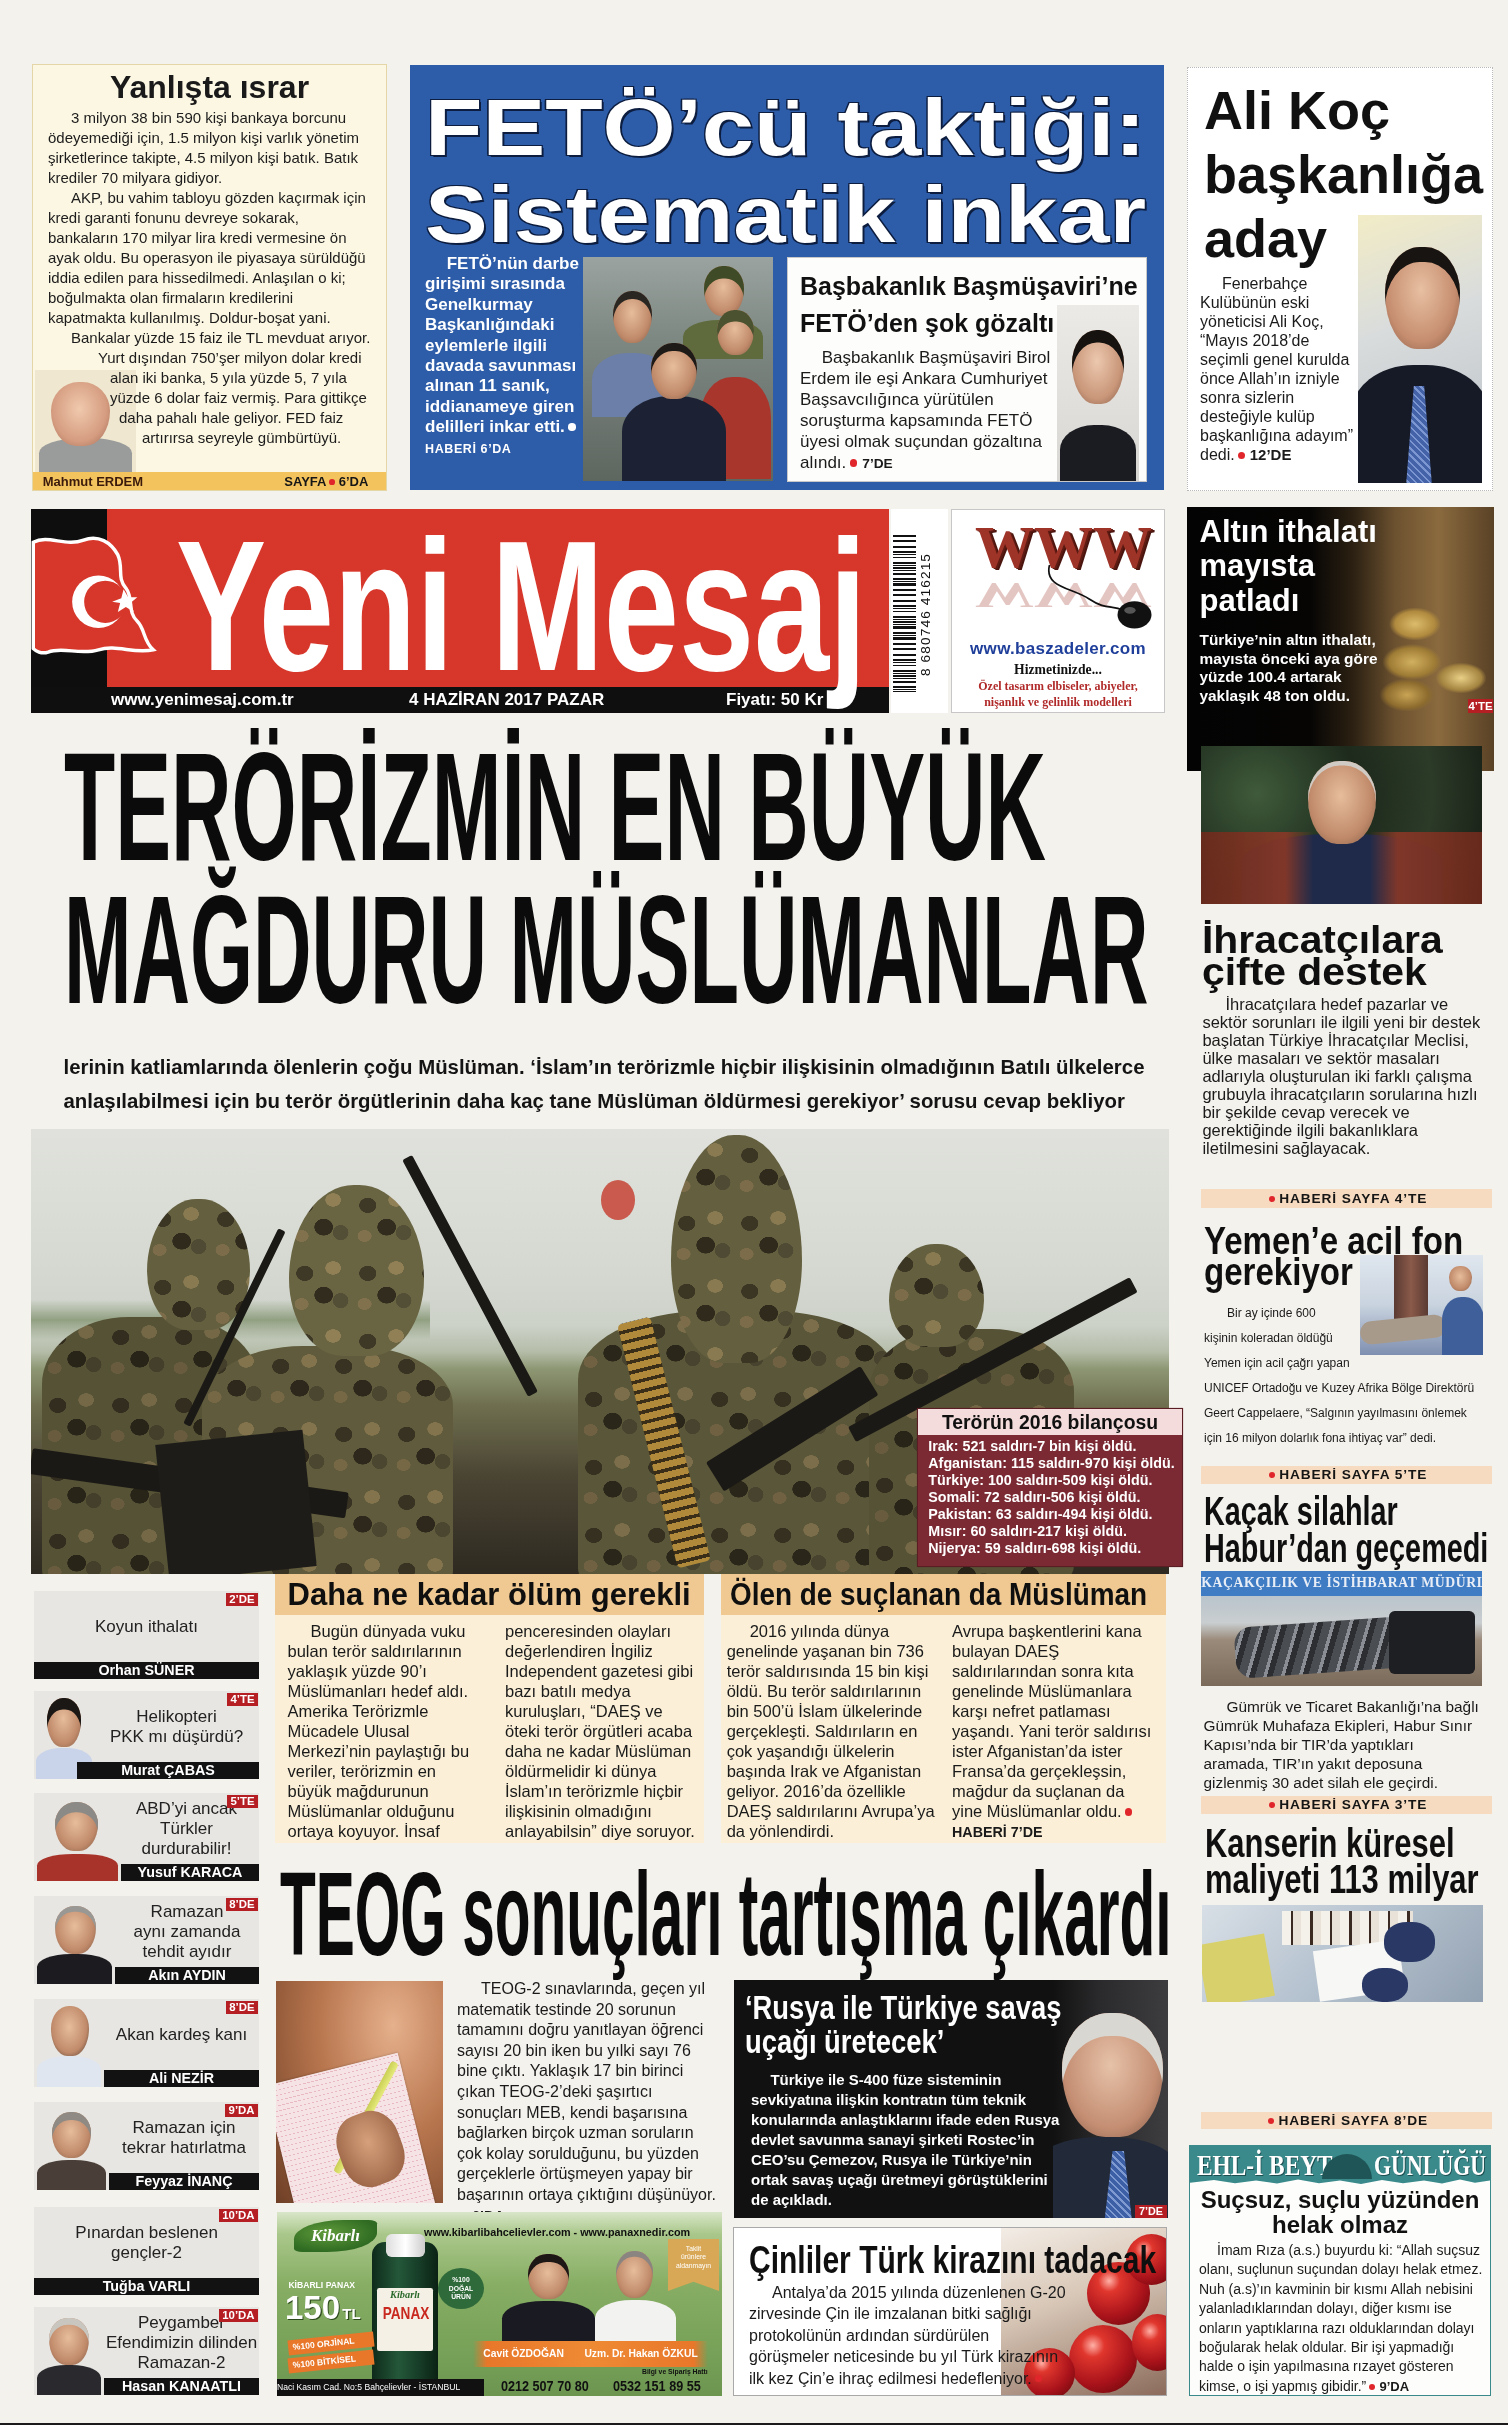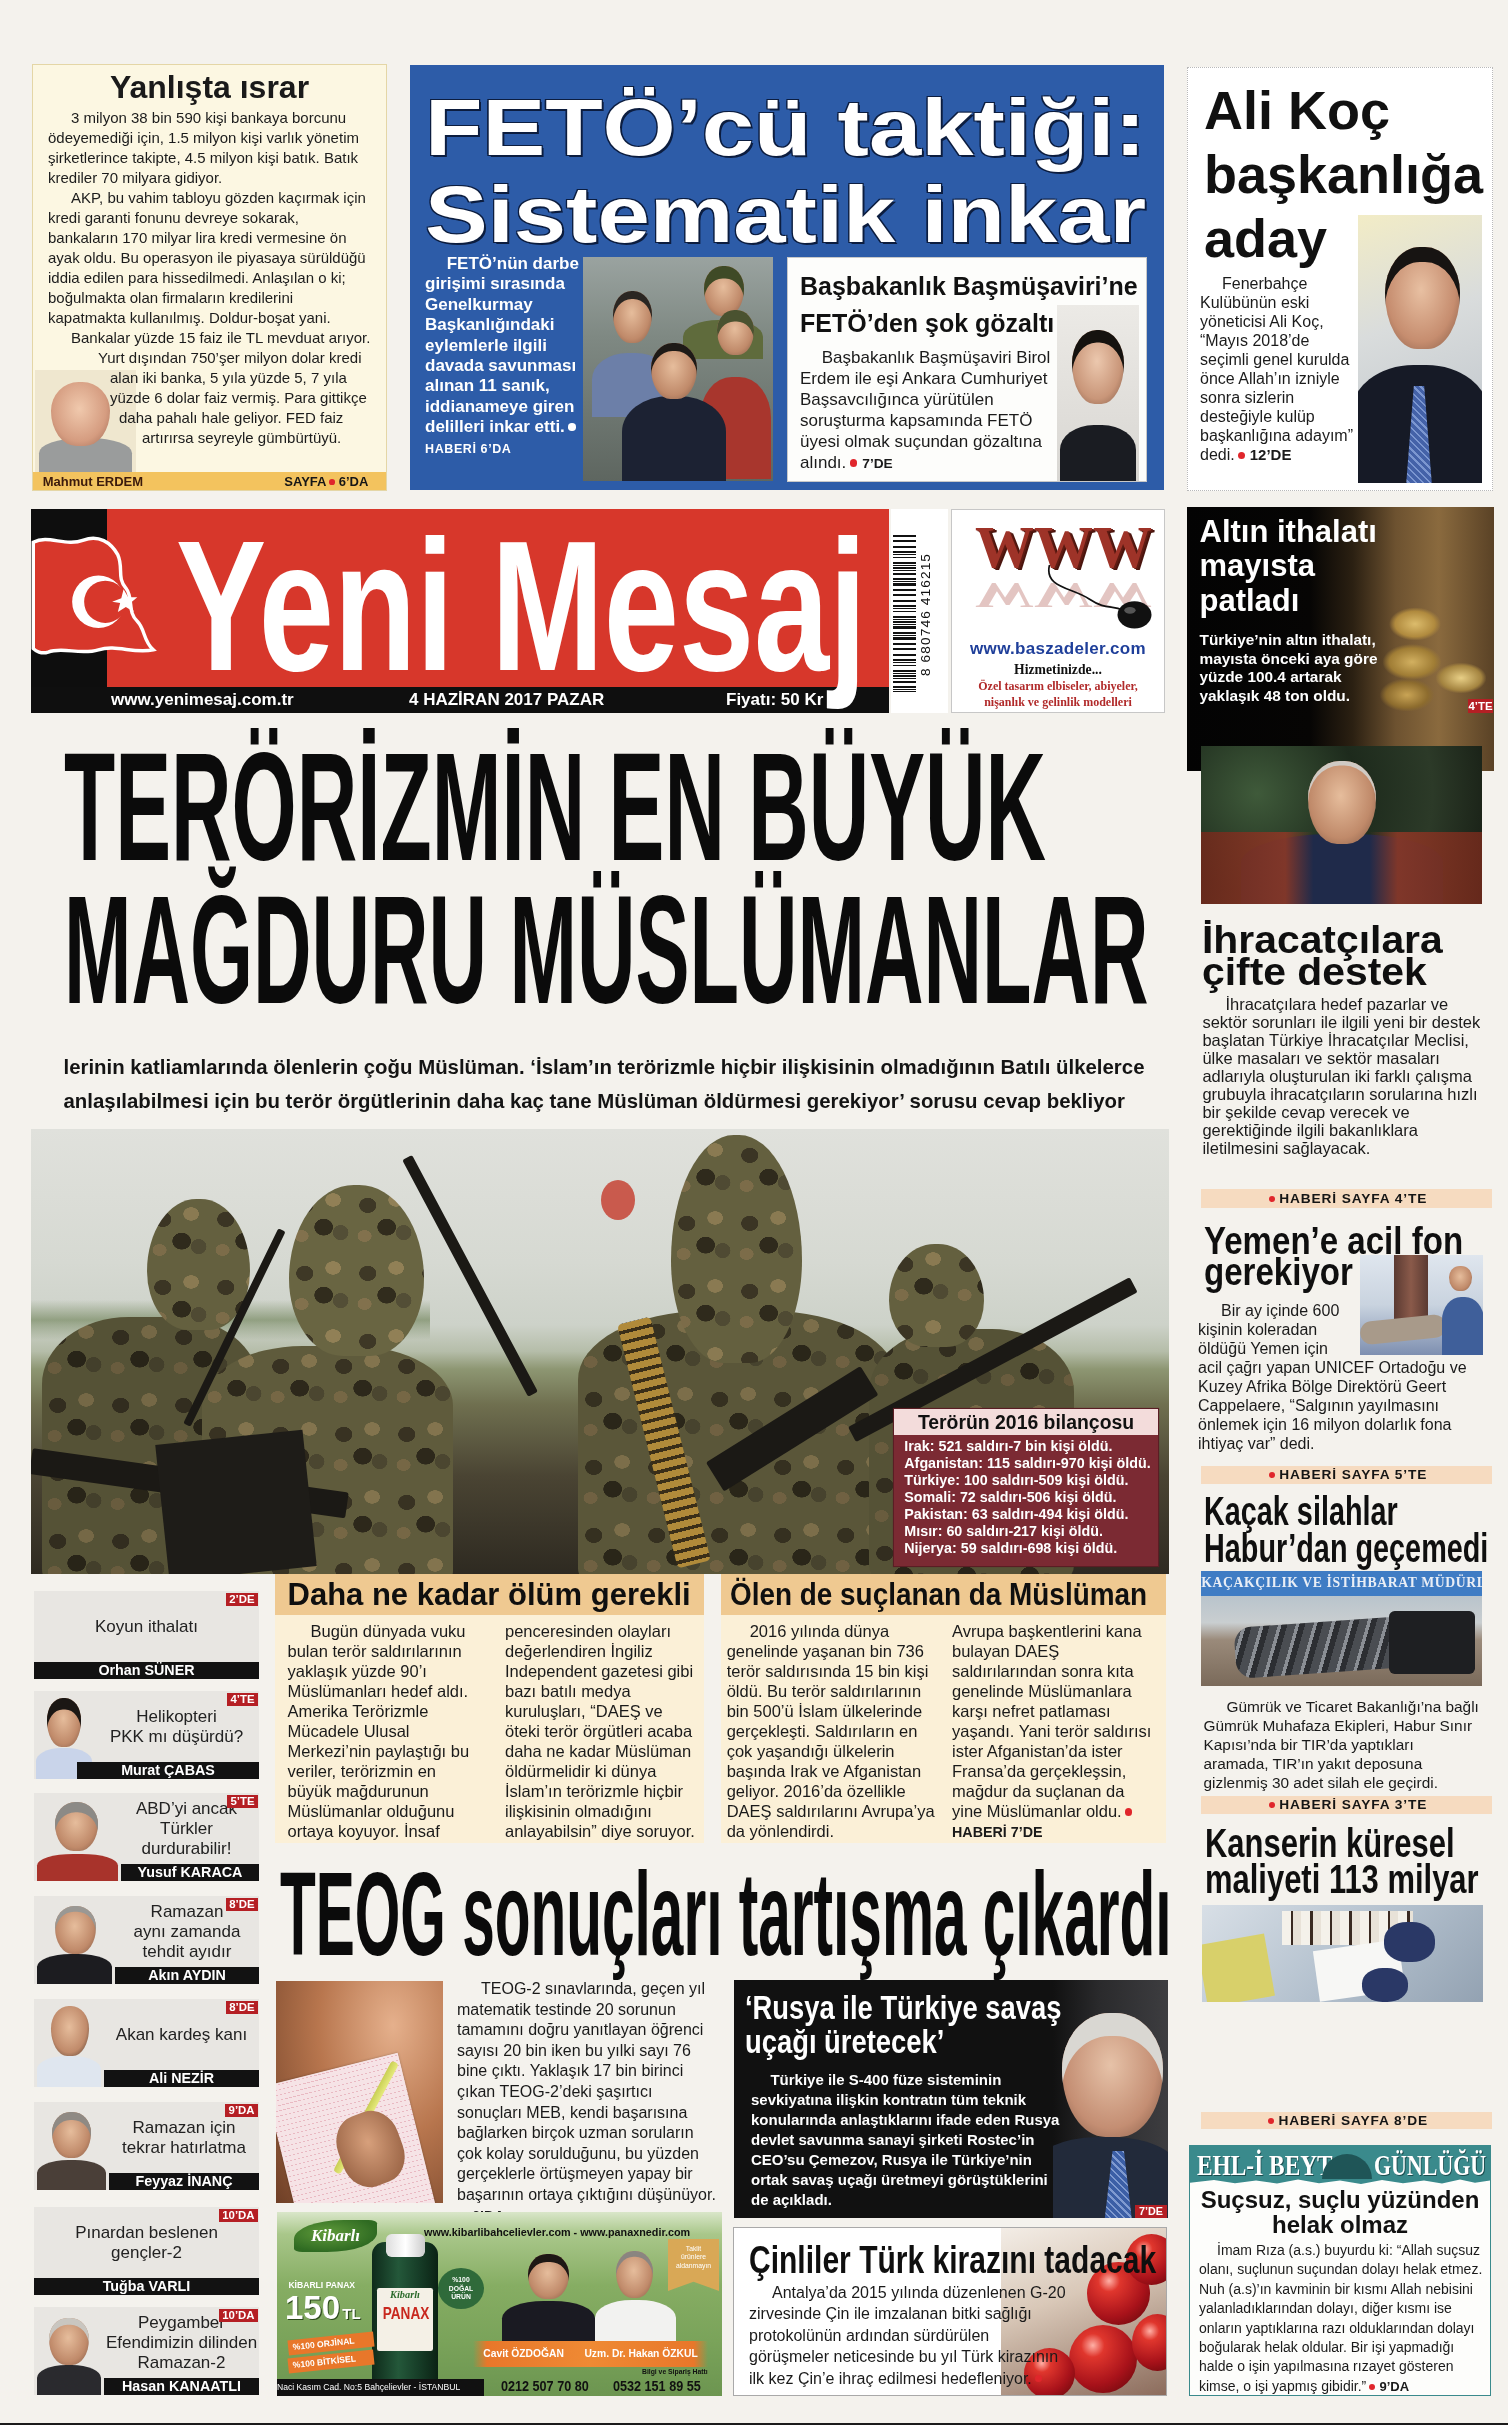--- a/index.html
+++ b/index.html
@@ -77,21 +77,21 @@
  linear-gradient(90deg,#030303 0%,#060504 40%,#2b2012 54%,#6d5230 68%,#8a6a3e 82%,#5a4226 100%);overflow:hidden;}
 .altin-h{left:12.5px;font:bold 31px/34px "Liberation Sans",sans-serif;color:#fff;white-space:nowrap;}
 .altin-body{left:12.5px;top:124px;width:191px;font:bold 15.4px/18.5px "Liberation Sans",sans-serif;color:#fff;}
 
 
 .mh1{left:32.5px;font:bold 154px/154px "Liberation Sans",sans-serif;color:#0b0b0b;white-space:nowrap;transform-origin:0 0;}
 .deck{left:32.5px;font:bold 20.4px/34px "Liberation Sans",sans-serif;color:#141414;white-space:nowrap;}
 .mphoto{background:linear-gradient(180deg,#e0e1dc 0%,#d6d9d2 30%,#cdd2c9 44%,#b5bda9 50%,#8d9672 54%,#6f6f4f 62%,#4a4433 78%,#2e2a21 100%);}
 .hood{position:absolute;border-radius:48% 48% 40% 40%/55% 55% 45% 45%;}
 .torso{position:absolute;border-radius:40% 40% 6% 6%/25% 25% 6% 6%;}
-.info{background:var(--infobox_maroon,#7b2a33);box-shadow:0 0 0 1.1px #5a1d24;}
+.info{background:var(--infobox_maroon,#7b2a33);box-shadow:0 0 0 1.1px #5a1d24;margin-left:24px;}
 .info-h{left:0;right:0;top:0;height:26px;background:var(--infobox_header,#f3dcdb);text-align:center;font:bold 19.4px/26px "Liberation Sans",sans-serif;color:#111;white-space:nowrap;}
 .info-rows{left:10.3px;top:28.5px;font:bold 14.3px/17px "Liberation Sans",sans-serif;color:#fff;white-space:nowrap;}
 
 
 .art{background:var(--article_bg,#fbf0d7);padding-left:13px;}
 .art-h{left:0;right:0;top:0;height:41px;background:var(--article_header_tan,#efc991);}
 .art-t{top:0;font:bold 31px/41px "Liberation Sans",sans-serif;white-space:nowrap;color:#0f0f0f;transform-origin:0 0;}
 .art-c{top:47px;font:16.5px/20px "Liberation Sans",sans-serif;color:#1a1a1a;}
 .art-c.ind{text-indent:23px;}
 .art-c .ref{font-weight:bold;font-size:14.3px;}
@@ -480,21 +480,21 @@
   <section class="a" style="left:1187px;top:1209px;width:306px;height:279px">
     <div class="a" style="left:16.5px;top:16.5px">
       <div class="rc-h sx" style="line-height:31px;transform:scaleX(.87)">Yemen’e acil fon</div>
       <div class="rc-h sx" style="line-height:31px;transform:scaleX(.87)">gerekiyor</div>
     </div>
     <div class="ph" style="left:173px;top:46px;width:123px;height:100px;background:linear-gradient(180deg,#dfe6ee 0%,#c9d3df 50%,#7e8fb0 100%);">
       <div class="a" style="left:34px;top:0;width:34px;height:68px;background:linear-gradient(90deg,#5a3a32,#8a5a4a,#5a3a32)"></div>
       <div class="a" style="left:0;top:63px;width:86px;height:23px;background:#a89a8a;border-radius:11.4px;transform:rotate(-6deg)"></div>
       <div class="pt" style="left:80px;top:5.7px;width:46px;height:95px;--bg:transparent;--suit:#3f5f9a;--bh:70%;--hl:20%;--hw:50%;--ht:6%;--hh:26%;--hair:0px;"></div>
     </div>
-    <div class="a rc-body" style="left:11px;top:92px;width:279px;height:165px;font-size:16px;line-height:19px;overflow:hidden">
+    <div class="a rc-body" style="left:17px;top:92px;width:279px;height:165px;font-size:12px;line-height:25px;overflow:hidden">
       <div style="float:right;width:132px;height:57px"></div><span>Bir ay içinde 600 kişinin koleradan öldüğü Yemen için acil çağrı yapan UNICEF Ortadoğu ve Kuzey Afrika Bölge Direktörü Geert Cappelaere, “Salgının yayılmasını önlemek için 16 milyon dolarlık fona ihtiyaç var” dedi.</span>
     </div>
     <div class="band" style="left:14.3px;top:257px;width:291px;height:18px;line-height:18px"><span class="rdot"></span><span>HABERİ SAYFA 5’TE</span></div>
   </section>
 
   <section class="a" style="left:1187px;top:1488px;width:306px;height:328px">
     <div class="a" style="left:16.5px;top:4.6px">
       <div class="rc-h sx" style="font-size:40px;line-height:37px;transform:scaleX(.72)">Kaçak silahlar</div>
       <div class="rc-h sx" style="font-size:40px;line-height:37px;transform:scaleX(.72)">Habur’dan geçemedi</div>
     </div>

